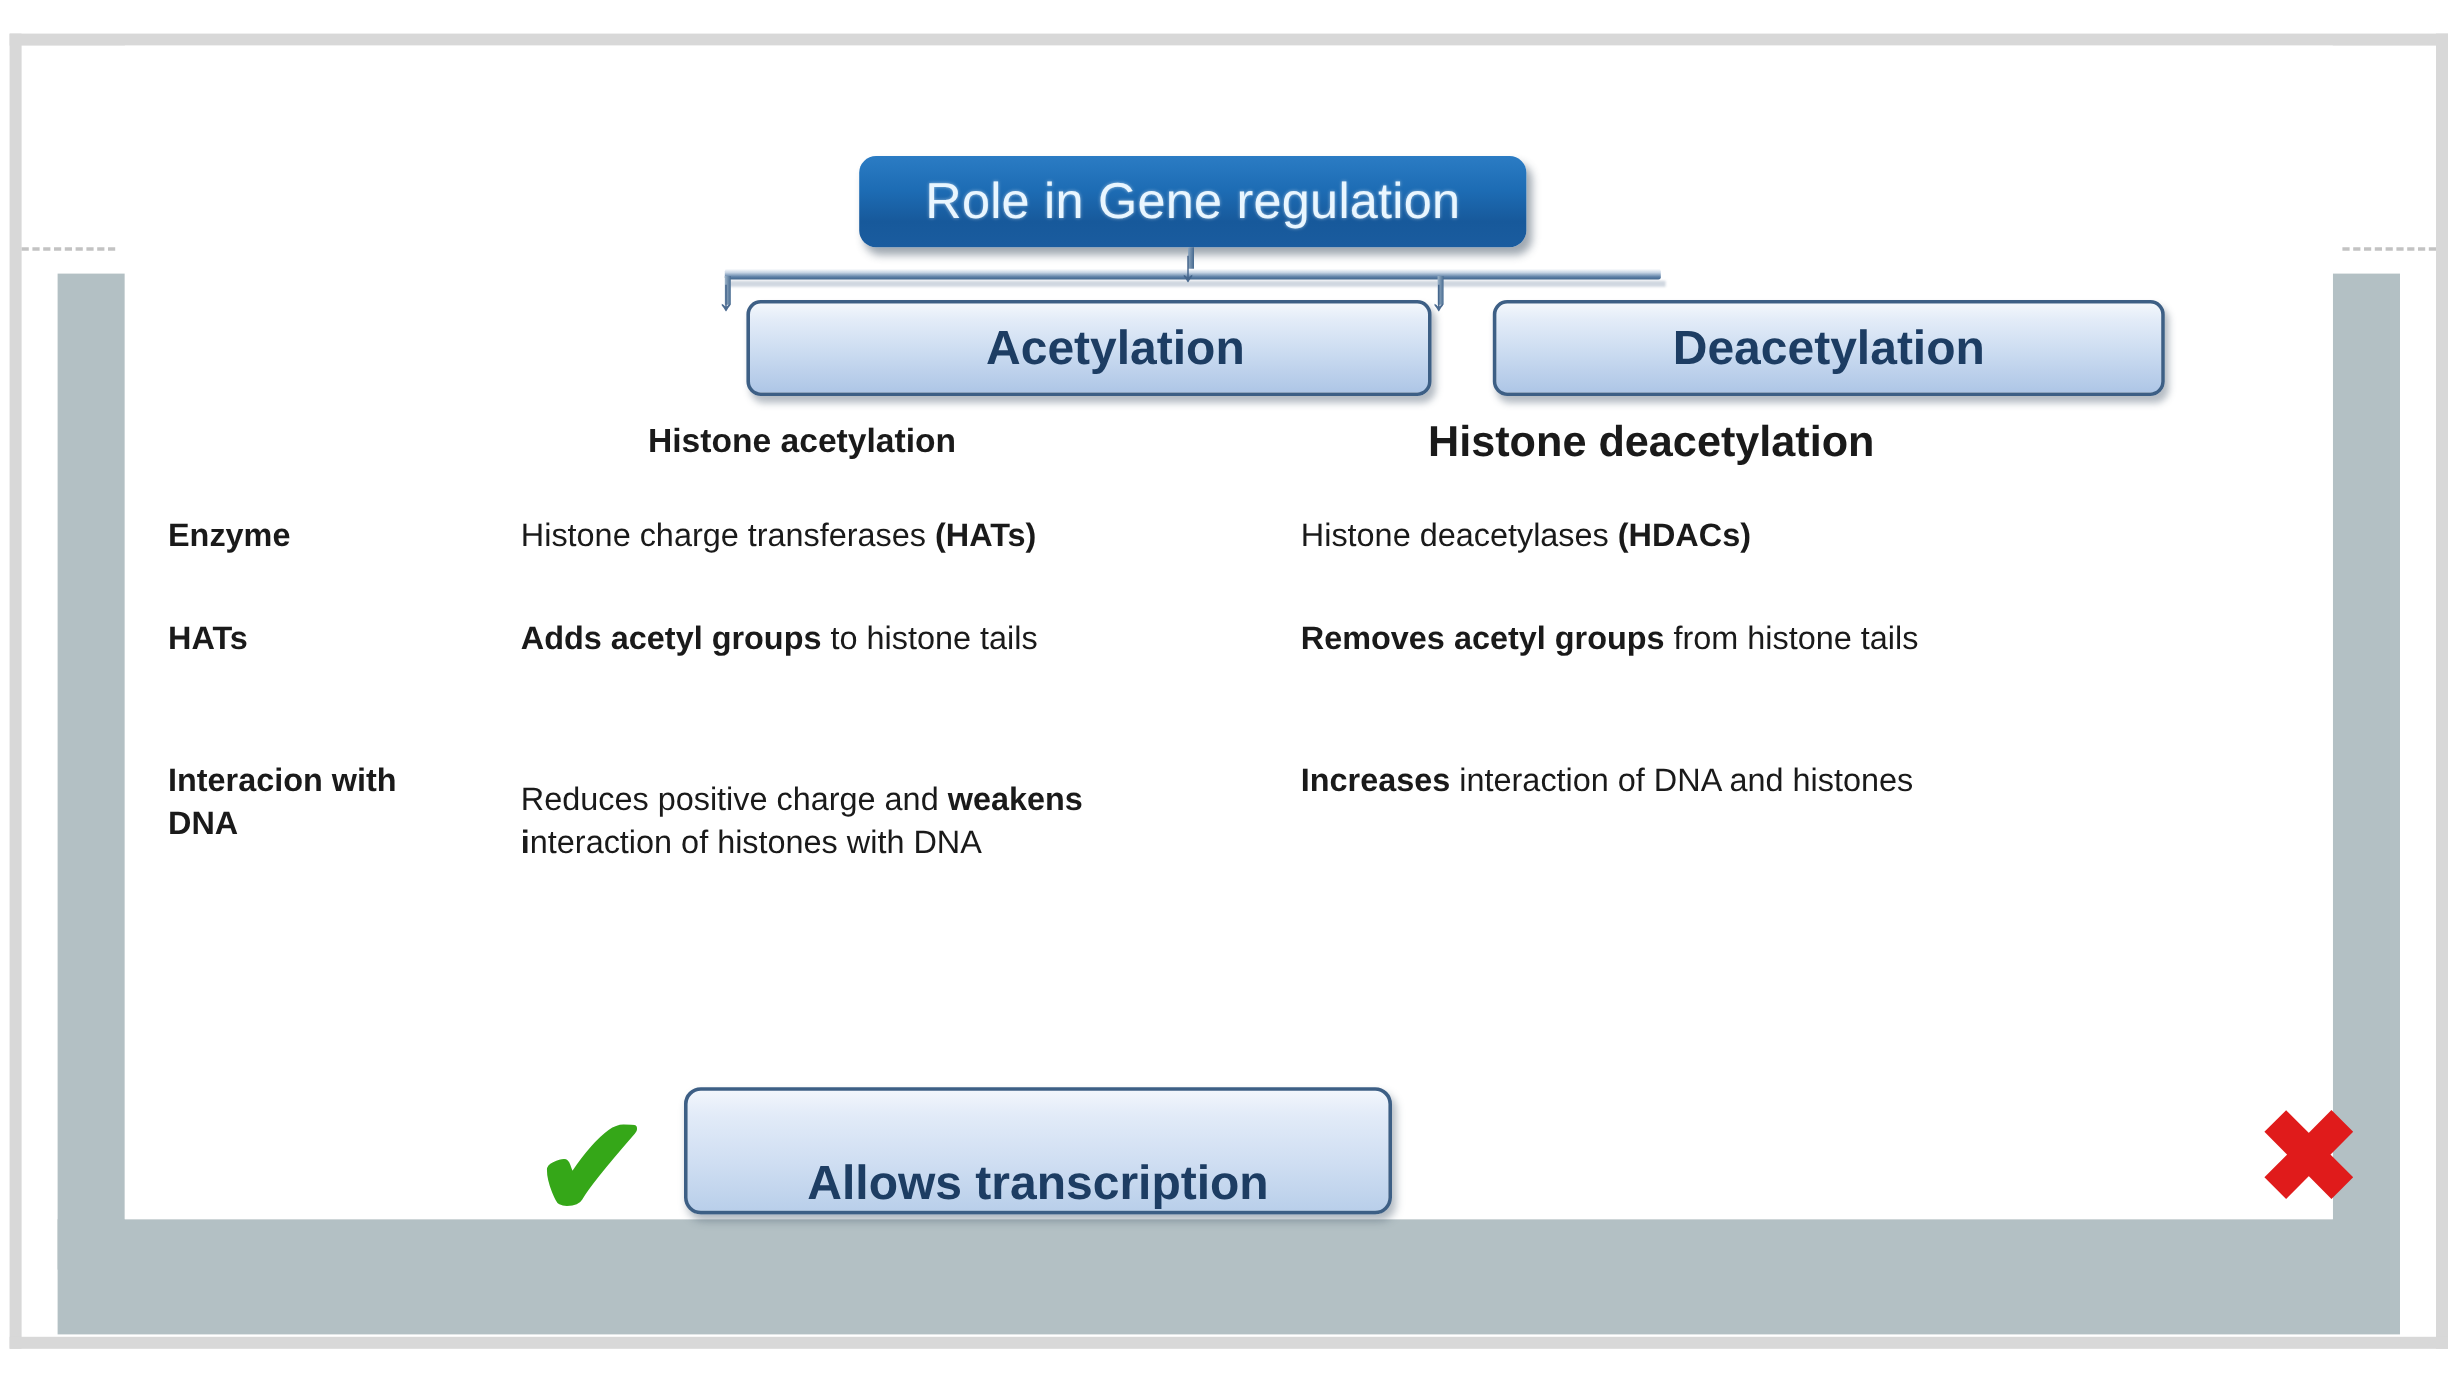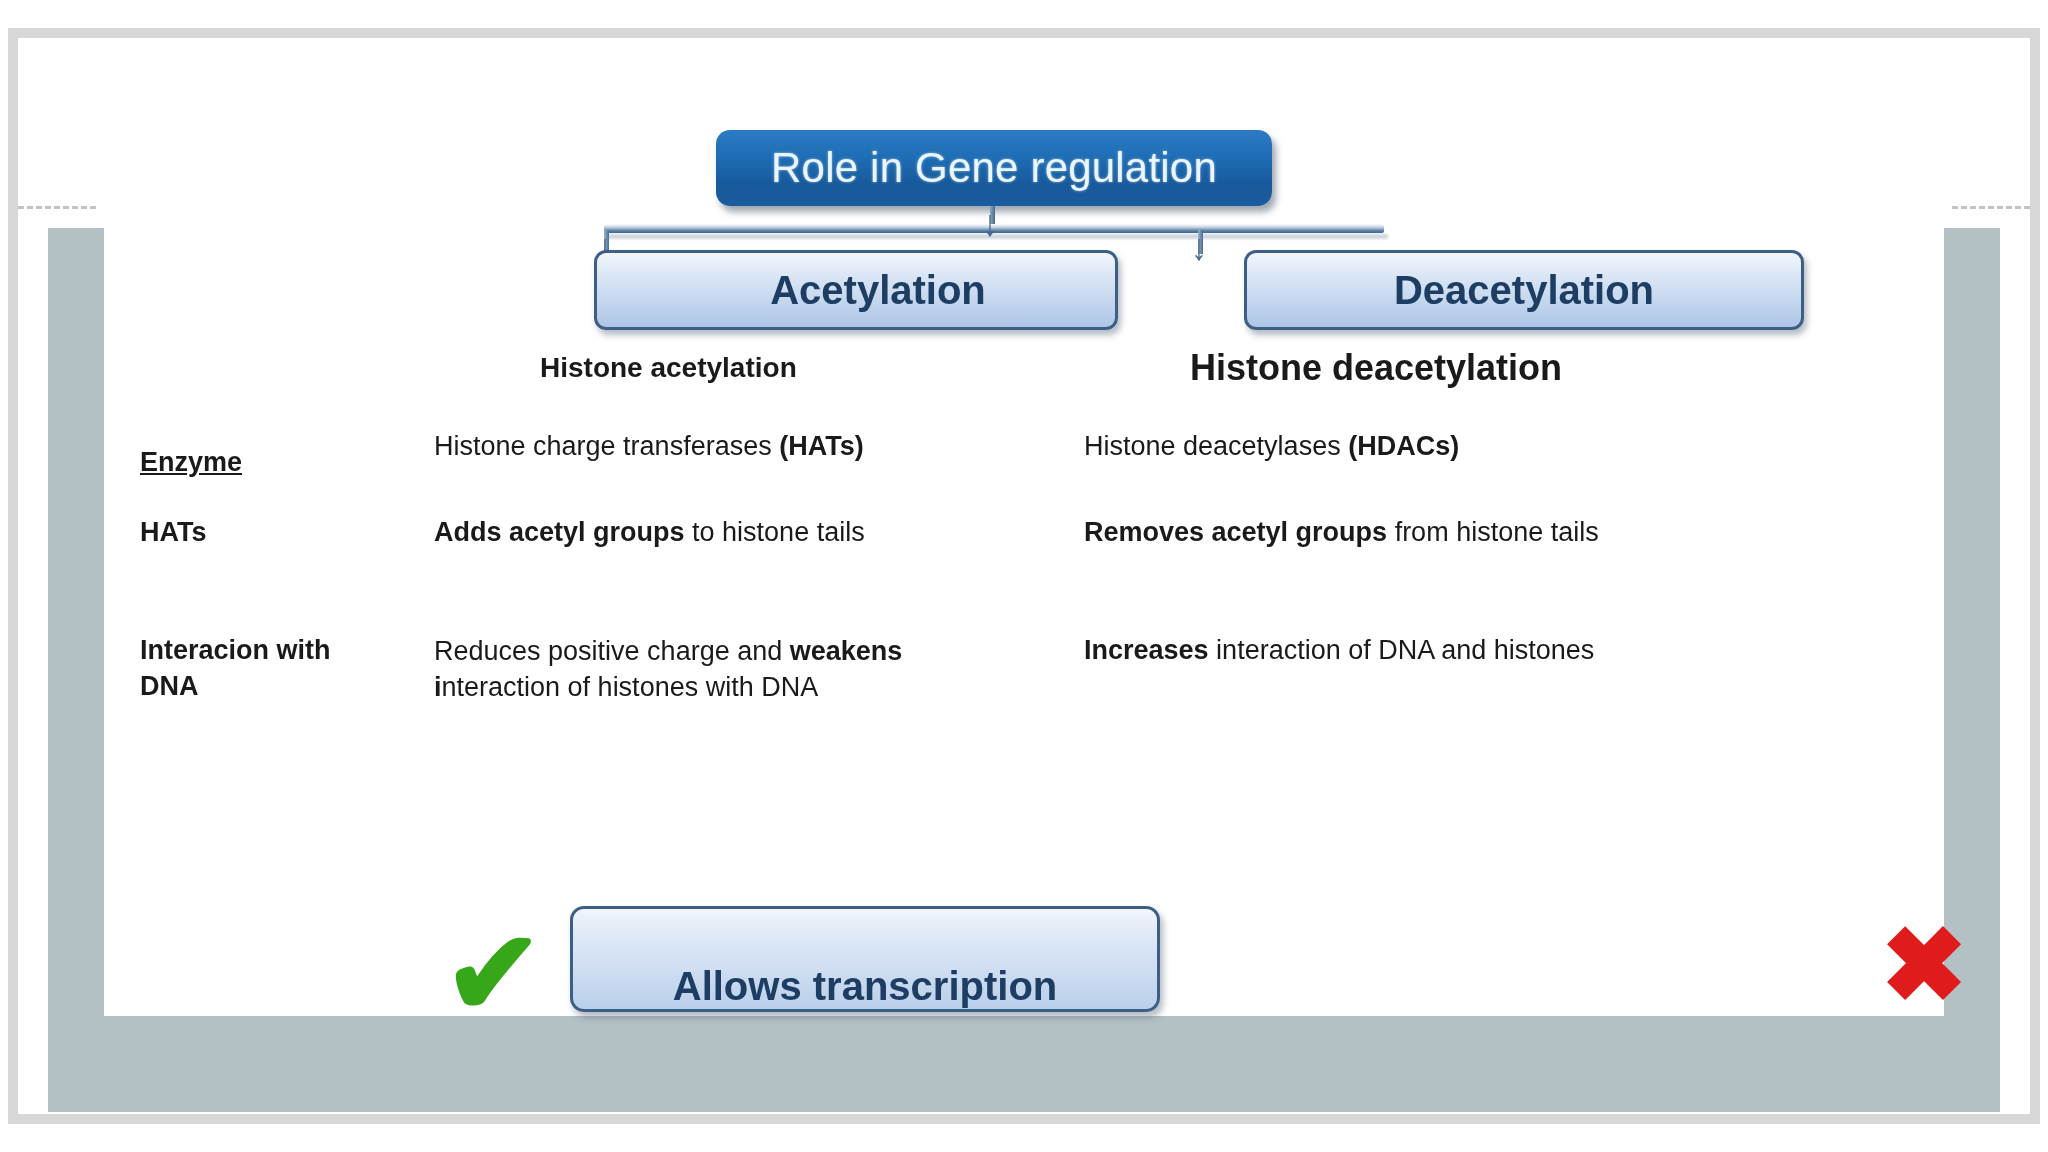--- a/index.html
+++ b/index.html
@@ -116,21 +116,21 @@
     background: linear-gradient(180deg,#f3f7fc 0%, #e3ecf8 18%, #c9daf0 58%, #aec6e6 100%);
     box-shadow: 3px 5px 6px rgba(60,80,100,0.38);
     display:flex; align-items:center; justify-content:center;
   }
   .col-header .hdr-text {
     color:#1d3d63;
     font-size:40px;
     font-weight:bold;
     white-space:nowrap;
   }
-  #header-acetylation   { left:490px;  width:524px;padding-left:44px; }
+  #header-acetylation   { left:518px;  width:571px;padding-left:44px; }
   #header-deacetylation { left:1140px; width:560px; }
 
   
   #table-area {
     position:absolute;
     left:0; top:312px;
     width:1840px; height:540px;
   }
   .tbl-row { position:absolute; width:100%; }
 
@@ -231,42 +231,42 @@
     <div id="header-deacetylation" class="col-header">
       <span class="hdr-text">Deacetylation</span>
     </div>
 
     <div id="table-area">
 
       <div class="cell" id="subhdr-left">Histone acetylation</div>
       <div class="cell" id="subhdr-right">Histone deacetylation</div>
 
       <div class="tbl-row" style="top:78px;">
-        <div class="cell bold col-label" style="top:16px;text-decoration:underline;">Enzyme</div>
+        <div class="cell bold col-label" style="top:0;">Enzyme</div>
         <div class="cell col-one" style="top:0;">
           <span>Histone charge transferases </span><b>(HATs)</b><span></span>
         </div>
         <div class="cell col-two" style="top:0;">
           <span>Histone deacetylases </span><b>(HDACs)</b><span></span>
         </div>
       </div>
 
       <div class="tbl-row" style="top:164px;">
         <div class="cell bold col-label" style="top:0;">HATs</div>
         <div class="cell col-one" style="top:0;">
           <span></span><b>Adds acetyl groups</b><span> to histone tails</span>
         </div>
         <div class="cell col-two" style="top:0;">
           <span></span><b>Removes acetyl groups</b><span> from histone tails</span>
         </div>
       </div>
 
       <div class="tbl-row" style="top:282px;">
         <div class="cell bold col-label" style="top:0;">Interacion with DNA</div>
-        <div class="cell col-one" style="top:1px;">
+        <div class="cell col-one" style="top:16px;">
           <span>Reduces positive charge and </span><b>weakens i</b><span>nteraction of histones with DNA</span>
         </div>
         <div class="cell col-two" style="top:0;">
           <span></span><b>Increases</b><span> interaction of DNA and histones</span>
         </div>
       </div>
 
     </div>
 
     <div id="check-mark">✔</div>

